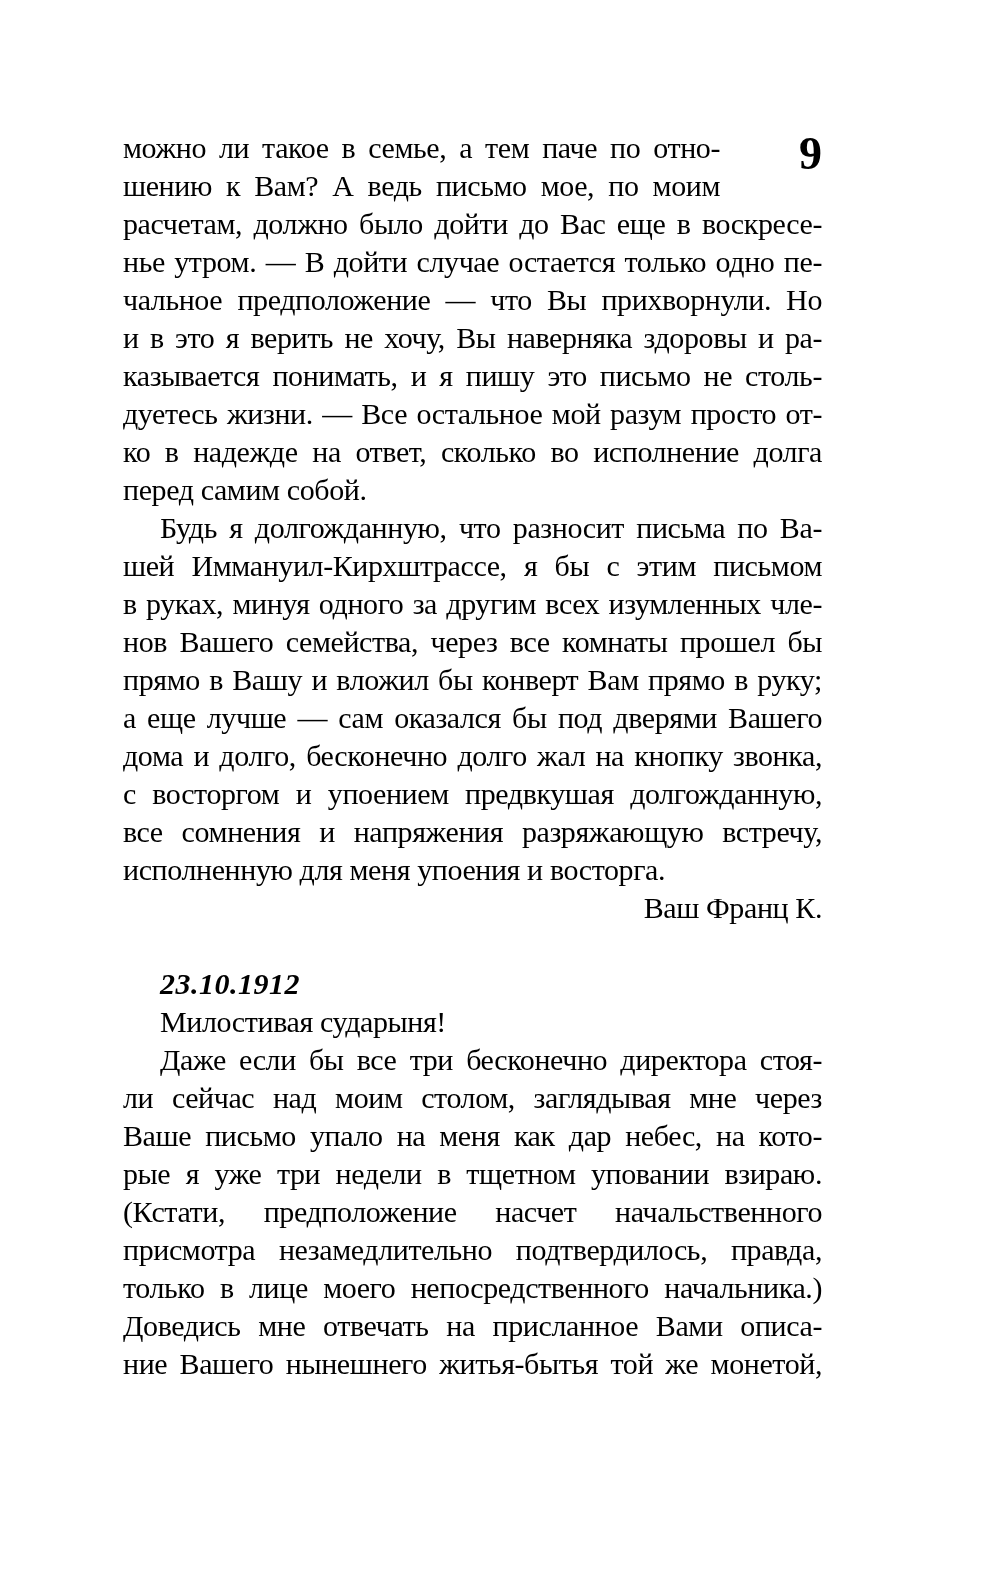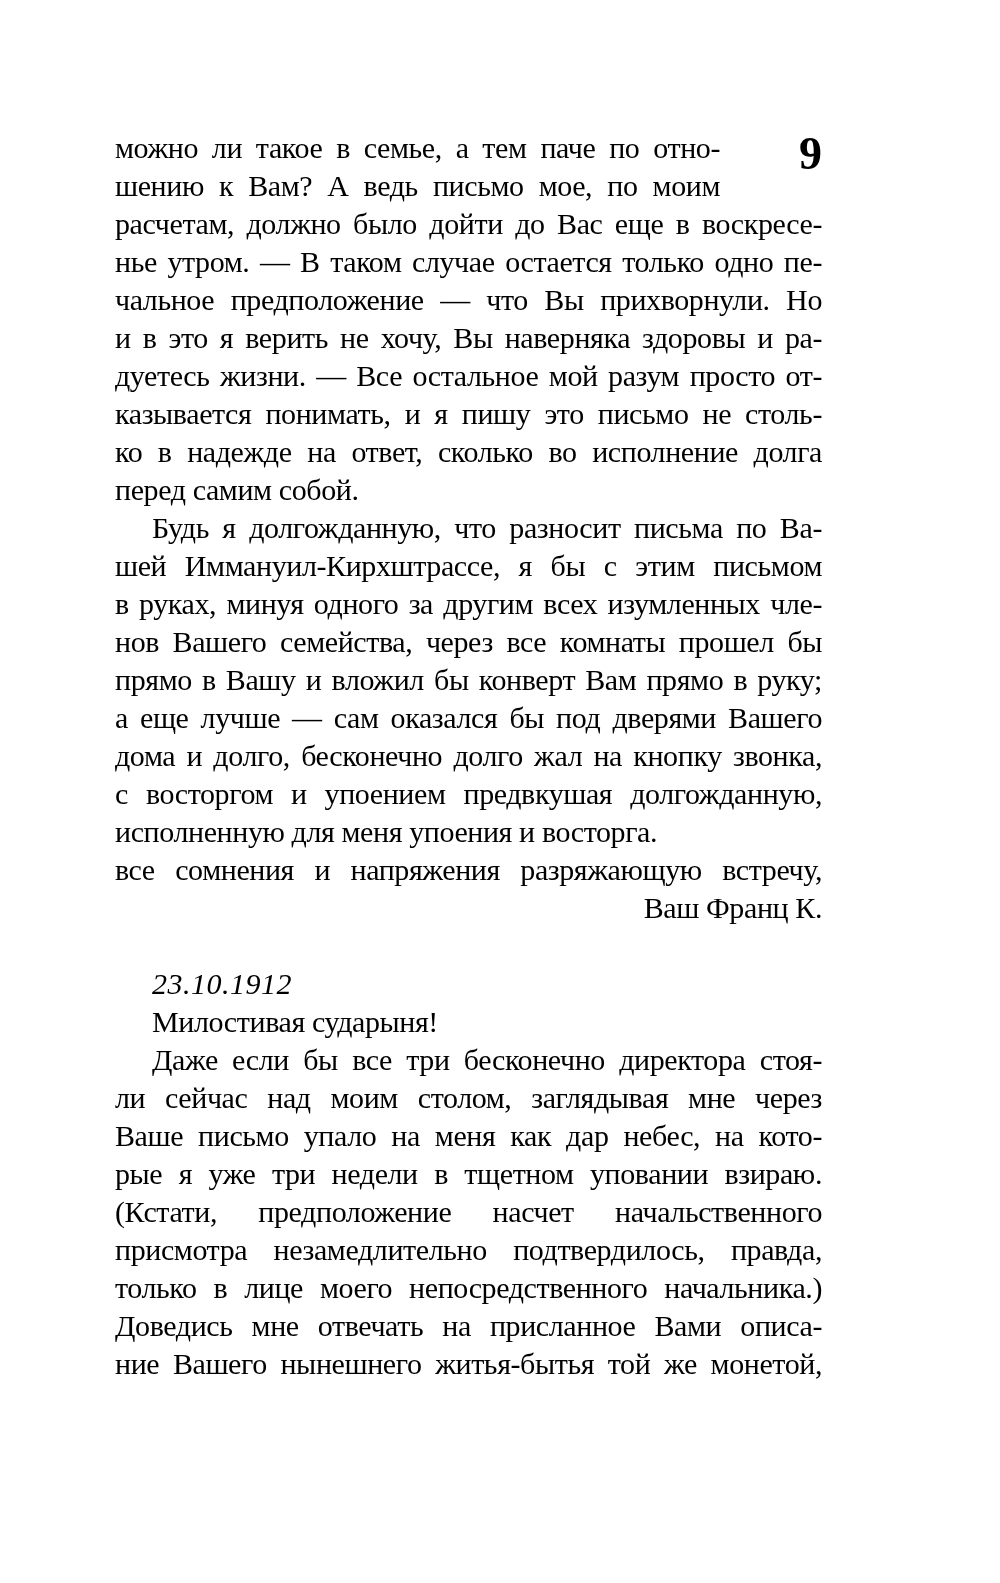--- a/index.html
+++ b/index.html
@@ -35,70 +35,71 @@
     font-size: 30px;
     line-height: 38px;
     letter-spacing: -0.4px;
   }
   .block { margin: 0; }
   .block.space-before { margin-top: 38px; }
   .line {
     height: 38px;
     text-align: left;
     text-align-last: left;
+    margin-left: 8px;
   }
   .line.j {
     text-align: justify;
     text-align-last: justify;
   }
   .line.short {
     padding-right: 102px;
   }
   .line.ind {
     text-indent: 37px;
   }
   .line.right {
     text-align: center;
     text-align-last: right;
   }
   .line.date {
-    font-weight: normal;
+    font-weight: bold;
     font-style: italic;
     letter-spacing: 0.5px;
   }
 </style>
 </head>
 <body>
 
 <div class="page">
   <div class="folio">9</div>
   <div class="text-col">
       <div class="block">
         <div class="line j short">можно ли такое в семье, а тем паче по отно-</div>
         <div class="line j short">шению к Вам? А ведь письмо мое, по моим</div>
         <div class="line j">расчетам, должно было дойти до Вас еще в воскресе-</div>
-        <div class="line j">нье утром. — В таком случае остается только одно пе-</div>
+        <div class="line j">нье утром. — В дойти случае остается только одно пе-</div>
         <div class="line j">чальное предположение — что Вы прихворнули. Но</div>
         <div class="line j">и в это я верить не хочу, Вы наверняка здоровы и ра-</div>
+        <div class="line j">казывается понимать, и я пишу это письмо не столь-</div>
         <div class="line j">дуетесь жизни. — Все остальное мой разум просто от-</div>
-        <div class="line j">казывается понимать, и я пишу это письмо не столь-</div>
         <div class="line j">ко в надежде на ответ, сколько во исполнение долга</div>
         <div class="line">перед самим собой.</div>
       </div>
       <div class="block">
         <div class="line j ind">Будь я долгожданную, что разносит письма по Ва-</div>
         <div class="line j">шей Иммануил-Кирхштрассе, я бы с этим письмом</div>
         <div class="line j">в руках, минуя одного за другим всех изумленных чле-</div>
         <div class="line j">нов Вашего семейства, через все комнаты прошел бы</div>
         <div class="line j">прямо в Вашу и вложил бы конверт Вам прямо в руку;</div>
         <div class="line j">а еще лучше — сам оказался бы под дверями Вашего</div>
         <div class="line j">дома и долго, бесконечно долго жал на кнопку звонка,</div>
         <div class="line j">с восторгом и упоением предвкушая долгожданную,</div>
+        <div class="line j">все сомнения и напряжения разряжающую встречу,</div>
         <div class="line">исполненную для меня упоения и восторга.</div>
-        <div class="line j">все сомнения и напряжения разряжающую встречу,</div>
       </div>
       <div class="block">
         <div class="line right">Ваш Франц К.</div>
       </div>
       <div class="block space-before">
         <div class="line ind date">23.10.1912</div>
       </div>
       <div class="block">
         <div class="line ind">Милостивая сударыня!</div>
       </div>

